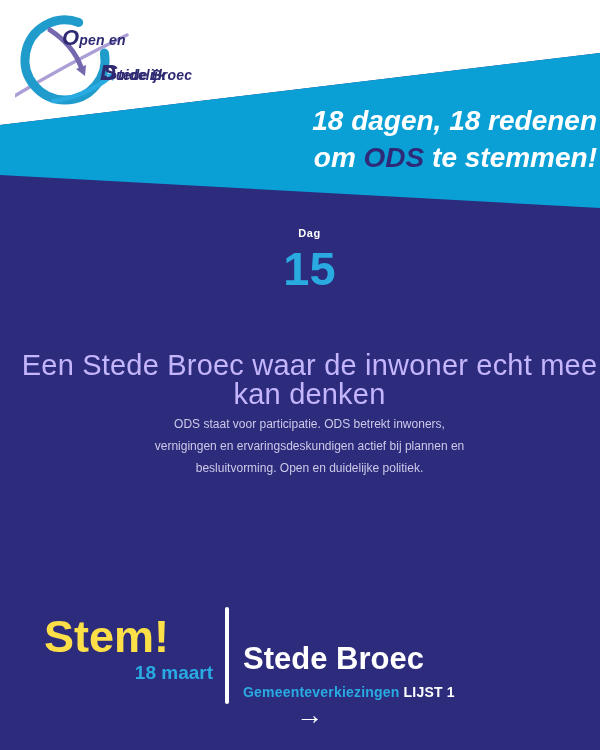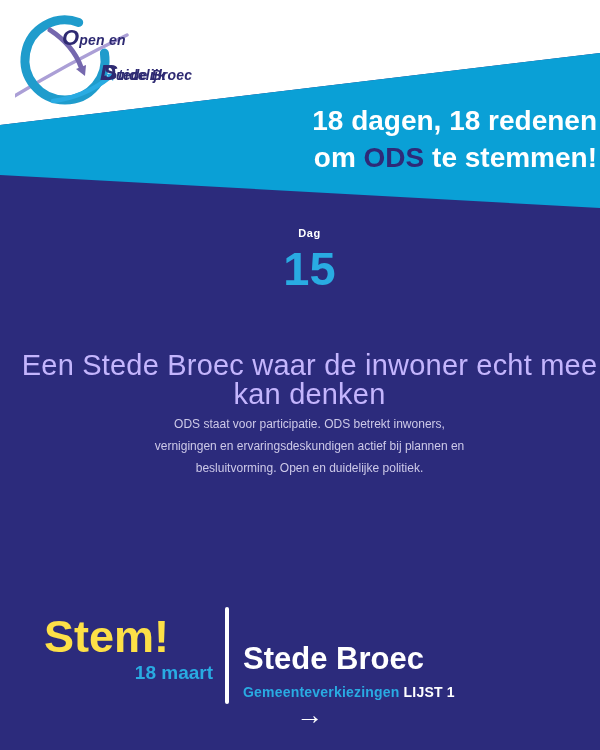--- a/index.html
+++ b/index.html
@@ -20,21 +20,21 @@
     font-weight:700;font-style:italic;color:#2e2a72;
     font-size:14px;line-height:20px;white-space:nowrap;letter-spacing:.2px;
   }
   .logo-line::first-letter{font-size:22px;}
   .logo-l1{left:47px;top:23px;}
   .logo-l2{left:69px;top:58px;margin-left:16px;}
   .logo-l3{left:88px;top:58px;}
   
   .banner{
     position:absolute;right:22px;top:102px;text-align:right;
-    color:#fff;font-weight:700;font-size:28px;line-height:37px;white-space:nowrap;
+    color:#fff;font-weight:700;font-size:28px;line-height:37px;white-space:nowrap;font-style:italic;
   }
   .banner .ods{color:#2e2a78;}
   
   .center-text{position:absolute;left:0;right:0;text-align:center;}
   .dag{top:227px;color:#fff;font-weight:700;font-size:11px;letter-spacing:.5px;}
   .daynum{top:245px;color:#29abe2;font-weight:700;font-size:47px;line-height:48px;}
   .van{top:294px;color:#fff;font-weight:700;font-size:16px;}
   
   .headline{color:#c4b5fd;font-weight:400;font-size:29px;line-height:29px;letter-spacing:.2px;}
   .hl1{top:351px;}

